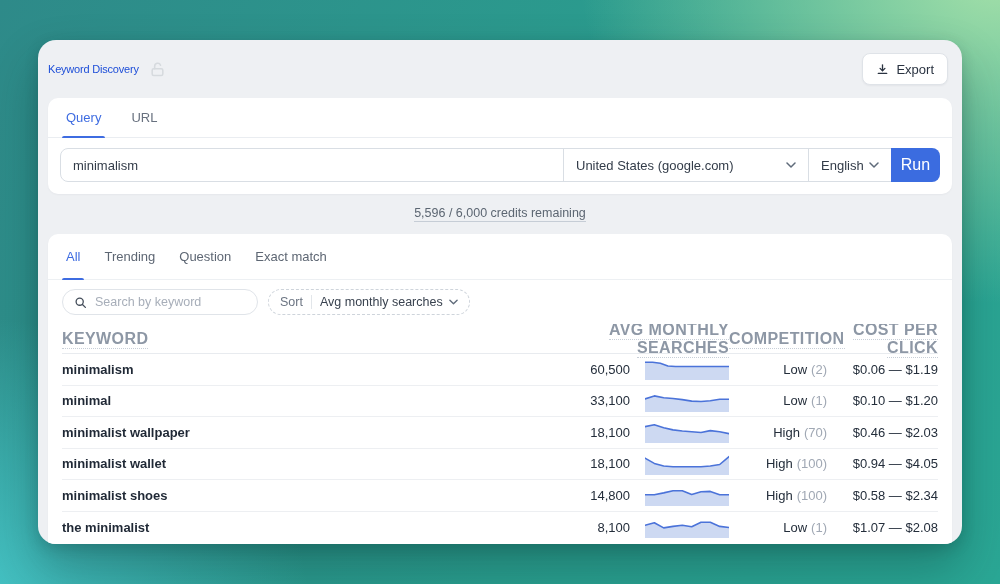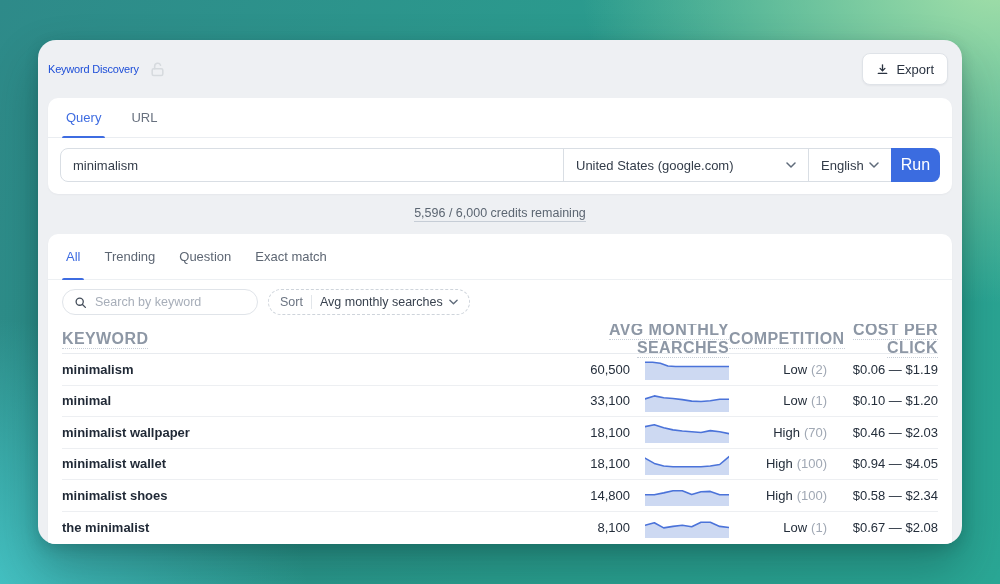--- a/index.html
+++ b/index.html
@@ -297,20 +297,20 @@
     <span class="td col-kw">the minimalist</span>
     <span class="td col-num">8,100</span>
     <span class="col-gap"></span>
     <span class="td col-spark">
                 <svg width="84" height="22" viewBox="0 0 84 22">
                   <path d="M0,22 L0.0,9.3 L9.3,6.7 L18.7,11.9 L28.0,10.4 L37.3,9.3 L46.7,10.8 L56.0,6.3 L65.3,6.3 L74.7,10.4 L84.0,11.5 L84,22 Z" fill="#cdd9f2"></path>
                   <polyline points="0.0,9.3 9.3,6.7 18.7,11.9 28.0,10.4 37.3,9.3 46.7,10.8 56.0,6.3 65.3,6.3 74.7,10.4 84.0,11.5" fill="none" stroke="#4b73d9" stroke-width="1.6" stroke-linejoin="round" stroke-linecap="round"></polyline>
                 </svg>
               </span>
     <span class="td col-comp"><span>Low</span><span class="score">(1)</span></span>
-    <span class="td col-cpc">$0.67 — $2.08</span>
+    <span class="td col-cpc">$1.07 — $2.08</span>
   </div>
 </div>
       </div>
     </div>
 
   </div>
 </div>
 
 </body></html>

